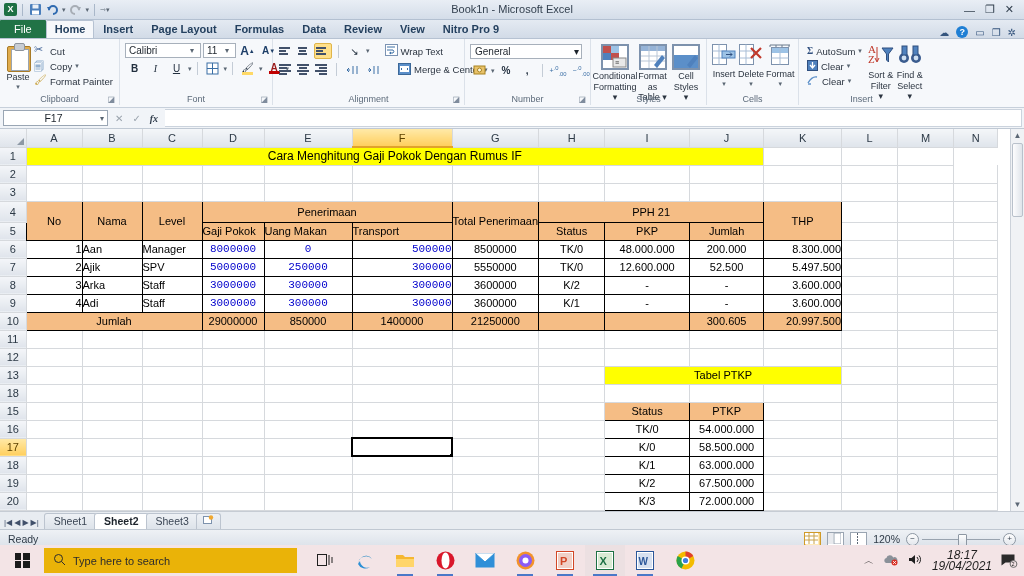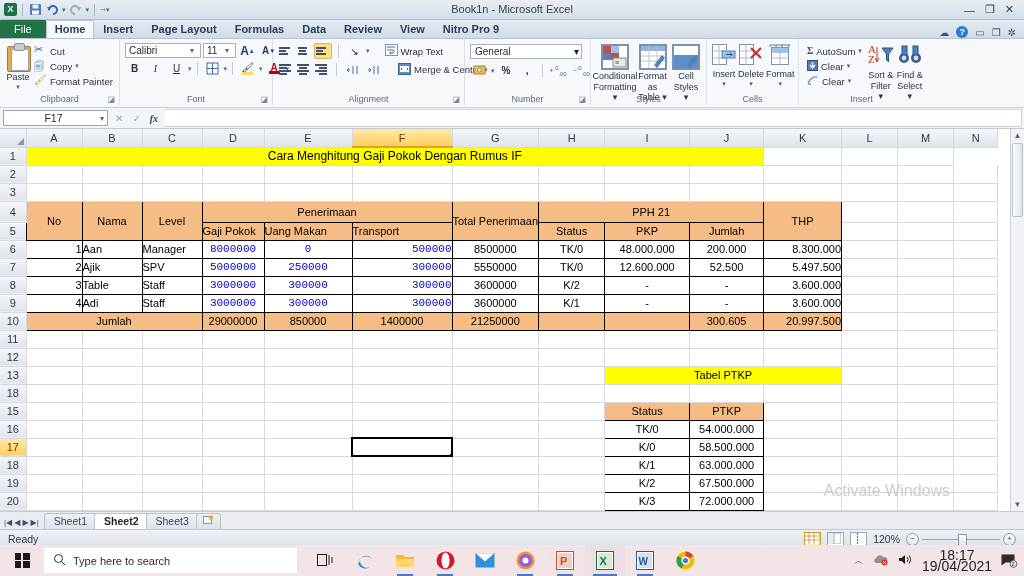--- a/index.html
+++ b/index.html
@@ -210,30 +210,30 @@
 
   
   .taskbar{
     position:absolute;left:0;bottom:0;width:1024px;height:31px;background:#f3e4e6;
     display:flex;align-items:center;
   }
   .startb{width:44px;height:31px;display:flex;align-items:center;justify-content:center;}
   .winlogo{width:15px;height:15px;display:grid;grid-template-columns:1fr 1fr;grid-template-rows:1fr 1fr;gap:1.5px;}
   .winlogo i{background:#1b1b1b;display:block;}
   .searchbox{
-    width:253px;height:25px;background:#ffffff;display:flex;align-items:center;gap:7px;
+    width:253px;height:25px;background:#eab308;display:flex;align-items:center;gap:7px;
     padding-left:9px;box-sizing:border-box;font-size:11px;color:#2c2c2c;
   }
   .tbicons{display:flex;align-items:center;gap:0px;padding-left:8px;}
   .tbi{width:40px;height:31px;display:flex;align-items:center;justify-content:center;position:relative;}
   .tbi.act{background:#ece0e2;}
   .tbi.act::after{content:"";position:absolute;bottom:0;left:8px;right:8px;height:2px;background:#4a78c8;}
   .tbi.run::after{content:"";position:absolute;bottom:0;left:12px;right:12px;height:2px;background:#4a78c8;}
   .tray{margin-left:auto;display:flex;align-items:center;gap:9px;padding-right:6px;font-size:10px;color:#1f1f1f;}
-  .clock{line-height:11px;text-align:center;font-size:14px;}
+  .clock{line-height:11px;text-align:center;font-size:12px;font-style:italic;}
   .notif{width:17px;height:15px;position:relative;}
 </style>
 </head>
 <body>
 
 <div class="app">
 
   <div class="titlebar">
     <div class="qat">
       <div class="xlmark">X</div>
@@ -801,21 +801,21 @@
         <td class="c ta-c bd">12.600.000</td>
         <td class="c ta-c bd">52.500</td>
         <td class="c ta-r bd">5.497.500</td>
         <td></td>
             <td></td>
             <td></td>
       </tr>
       <tr>
         <td class="rowh">8</td>
         <td class="c ta-r bd">3</td>
-        <td class="c ta-l bd">Table</td>
+        <td class="c ta-l bd">Arka</td>
         <td class="c ta-l bd">Staff</td>
         <td class="c ta-c b blue bd">3000000</td>
         <td class="c ta-c b blue bd">300000</td>
         <td class="c ta-r b blue bd">300000</td>
         <td class="c ta-c bd">3600000</td>
         <td class="c ta-c bd">K/2</td>
         <td class="c ta-c bd">-</td>
         <td class="c ta-c bd">-</td>
         <td class="c ta-r bd">3.600.000</td>
         <td></td>
@@ -1041,21 +1041,20 @@
         <td></td>
             <td></td>
             <td></td>
         <td></td>
             <td></td>
       </tr>
     </tbody>
       </table>
 
     <div class="watermark">
-      <div class="w1">Activate Windows</div>
     </div>
 
     <div class="vscroll">
       <div class="sbtn">▲</div>
       <div class="thumb"></div>
       <div class="sbtn" style="position:absolute;bottom:0;left:0;right:0">▼</div>
     </div>
   </div>
 
   <div class="sheetbar">

